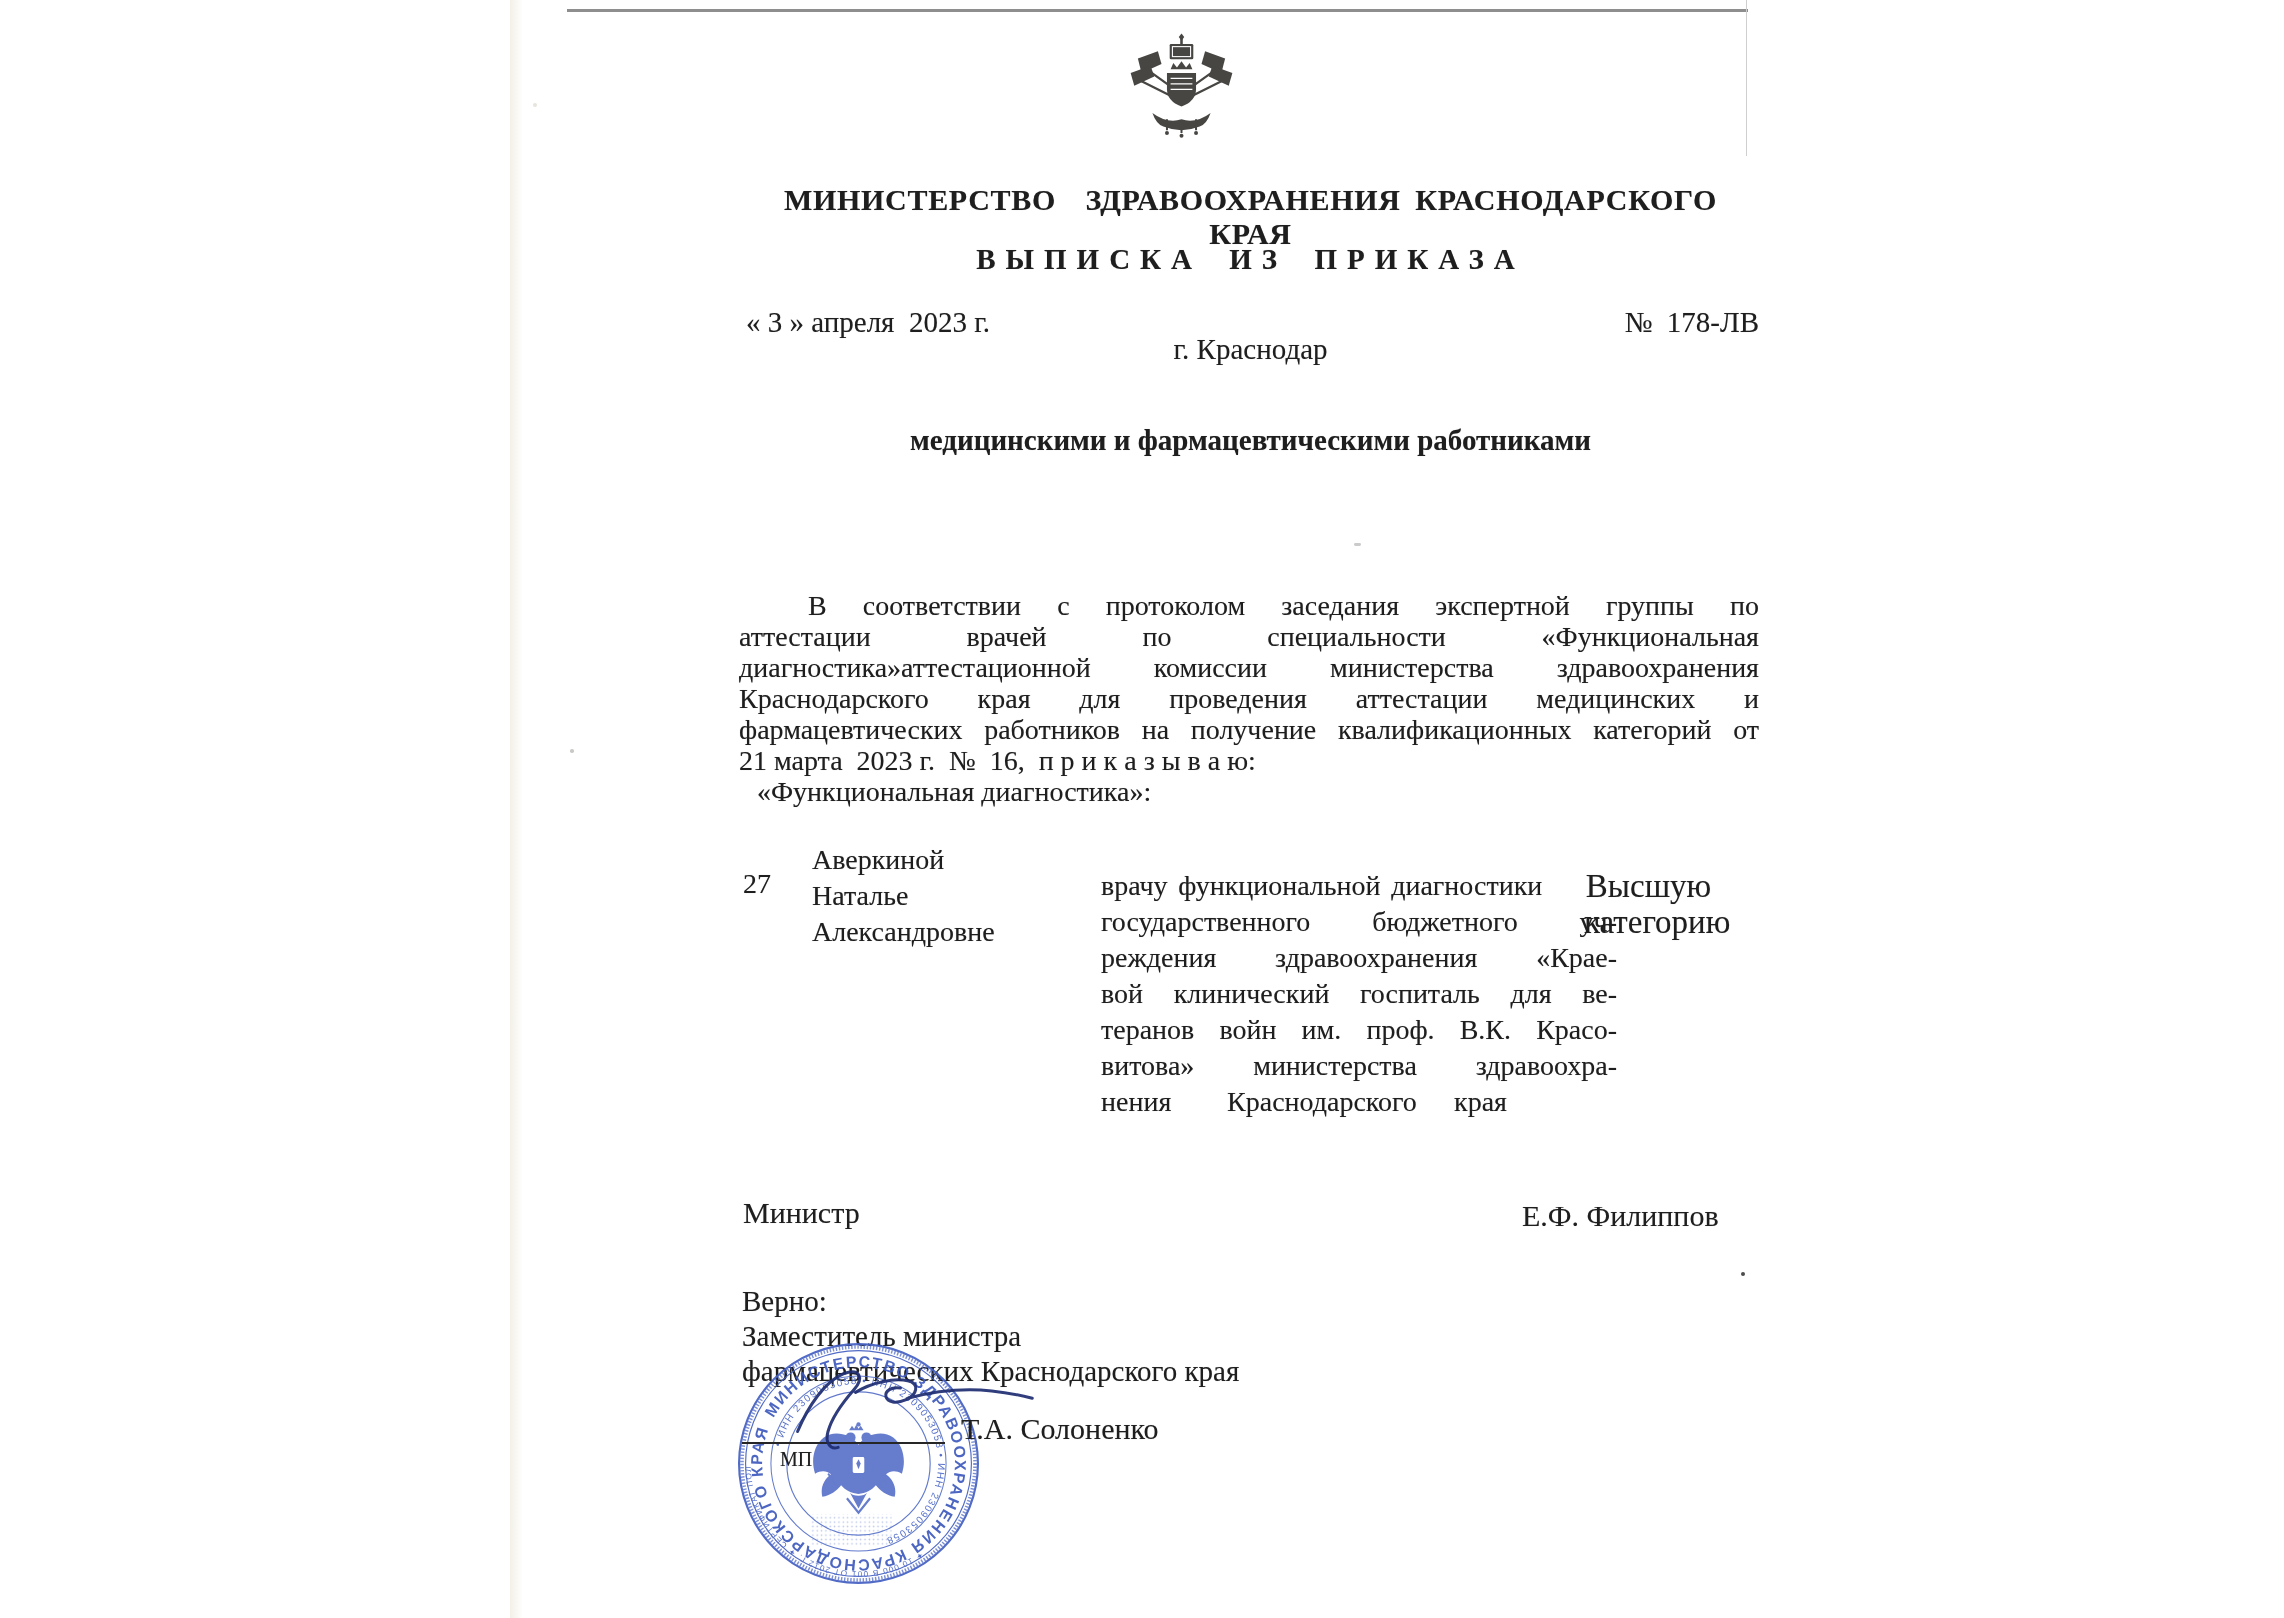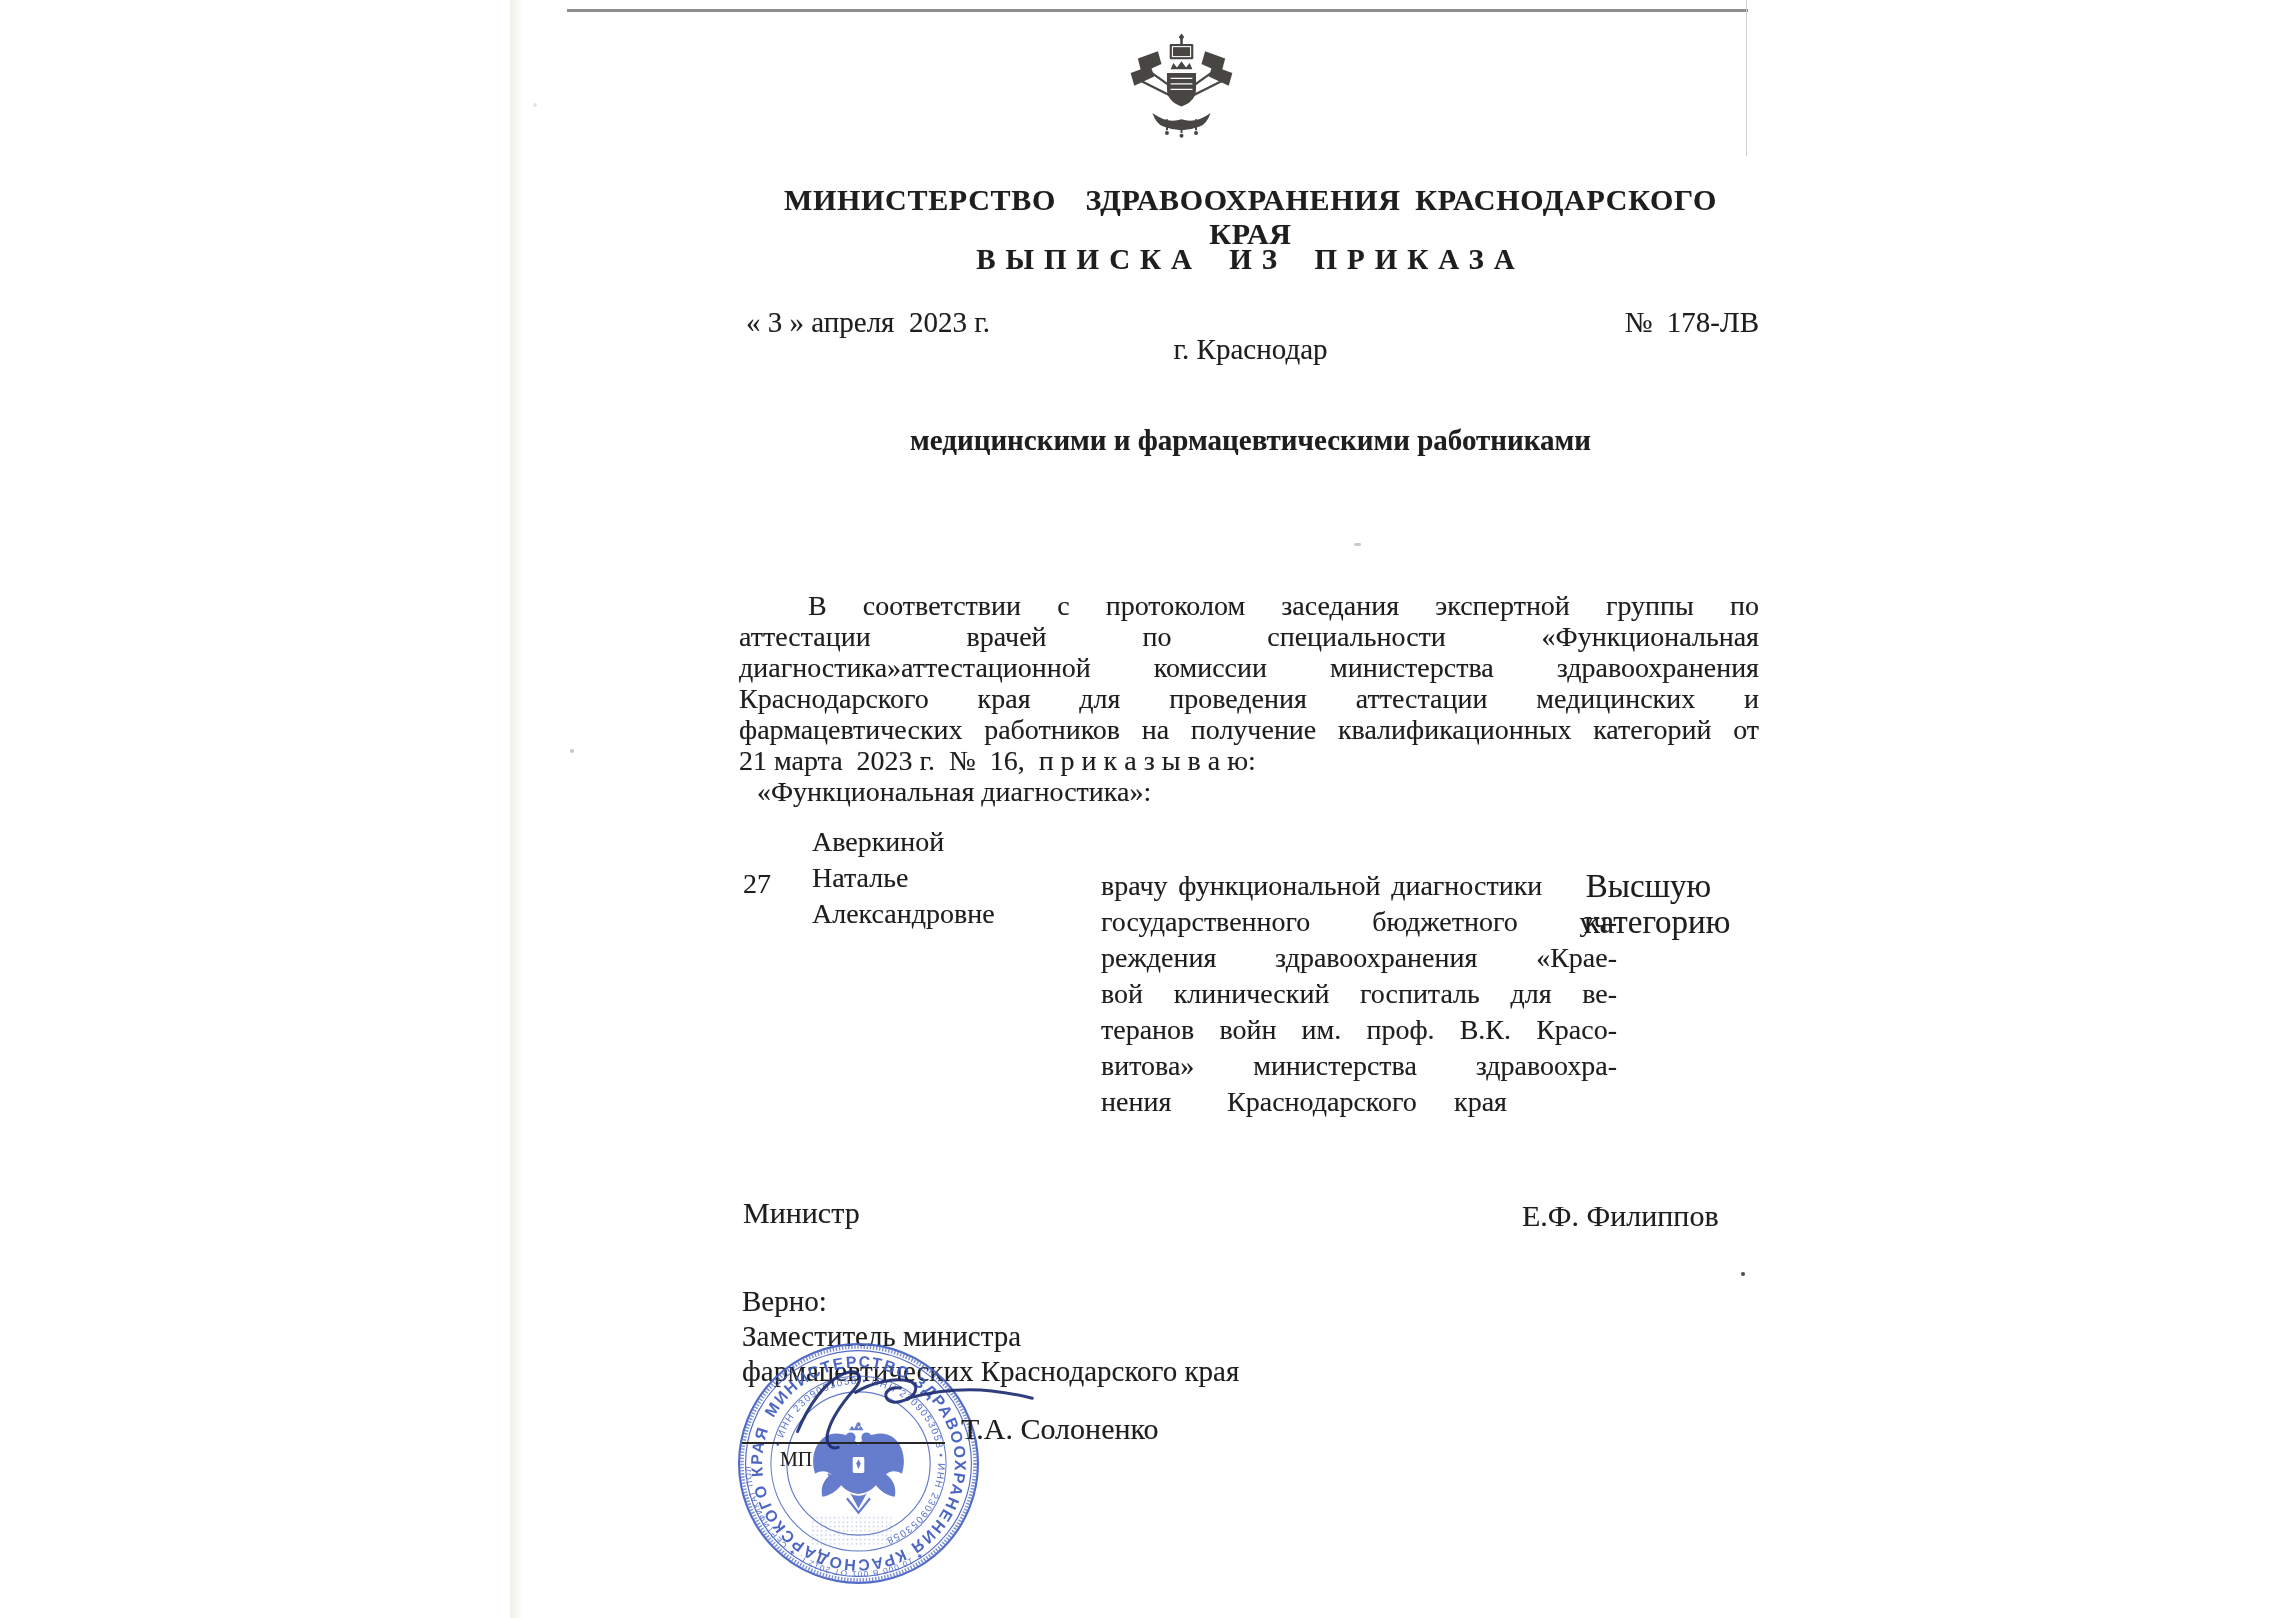--- a/index.html
+++ b/index.html
@@ -14,21 +14,21 @@
   .ministry{left:739px;top:183px;width:1023px;text-align:center;font-size:30px;font-weight:bold;letter-spacing:0.7px;word-spacing:6.5px;}
   .doctype{left:739px;top:243px;width:1023px;text-align:center;font-size:29px;font-weight:bold;letter-spacing:10px;word-spacing:10px;}
   .daterow{left:746px;top:306px;width:1013px;display:flex;justify-content:space-between;font-size:29px;}
   .city{left:739px;top:333px;width:1023px;text-align:center;font-size:29px;}
   .otitle{left:739px;top:422px;width:1023px;text-align:center;font-size:29px;font-weight:bold;line-height:36px;}
   .para{left:739px;top:549px;width:1020px;font-size:28px;line-height:31px;}
   .ind1{padding-left:69px;margin-top:41px;}
   .ind2{padding-left:98px;}
   .ind3{padding-left:18px;}
   .t-num{left:743px;top:868px;font-size:28px;}
-  .t-name{left:812px;top:824px;width:239px;font-size:28px;line-height:36px;}
+  .t-name{left:812px;top:842px;width:239px;font-size:28px;line-height:36px;}
   .t-pos{left:1101px;top:868px;width:516px;font-size:28px;line-height:36px;}
   .t-cat{left:1584px;top:868px;width:129px;font-size:33px;line-height:36px;text-align:center;}
   .ws1{word-spacing:3.6px;}
   .ws2{word-spacing:11.6px;}
   .minister{left:743px;top:1196px;font-size:30px;}
   .ministerName{left:1522px;top:1199px;font-size:30px;}
   .verno{left:742px;top:1284px;font-size:29px;line-height:35px;}
   .stamp{left:734px;top:1339px;z-index:1;}
   .signature{left:786px;top:1359px;z-index:3;}
   .sigline{left:742px;top:1442px;width:203px;height:2.2px;background:#262626;z-index:2;}

